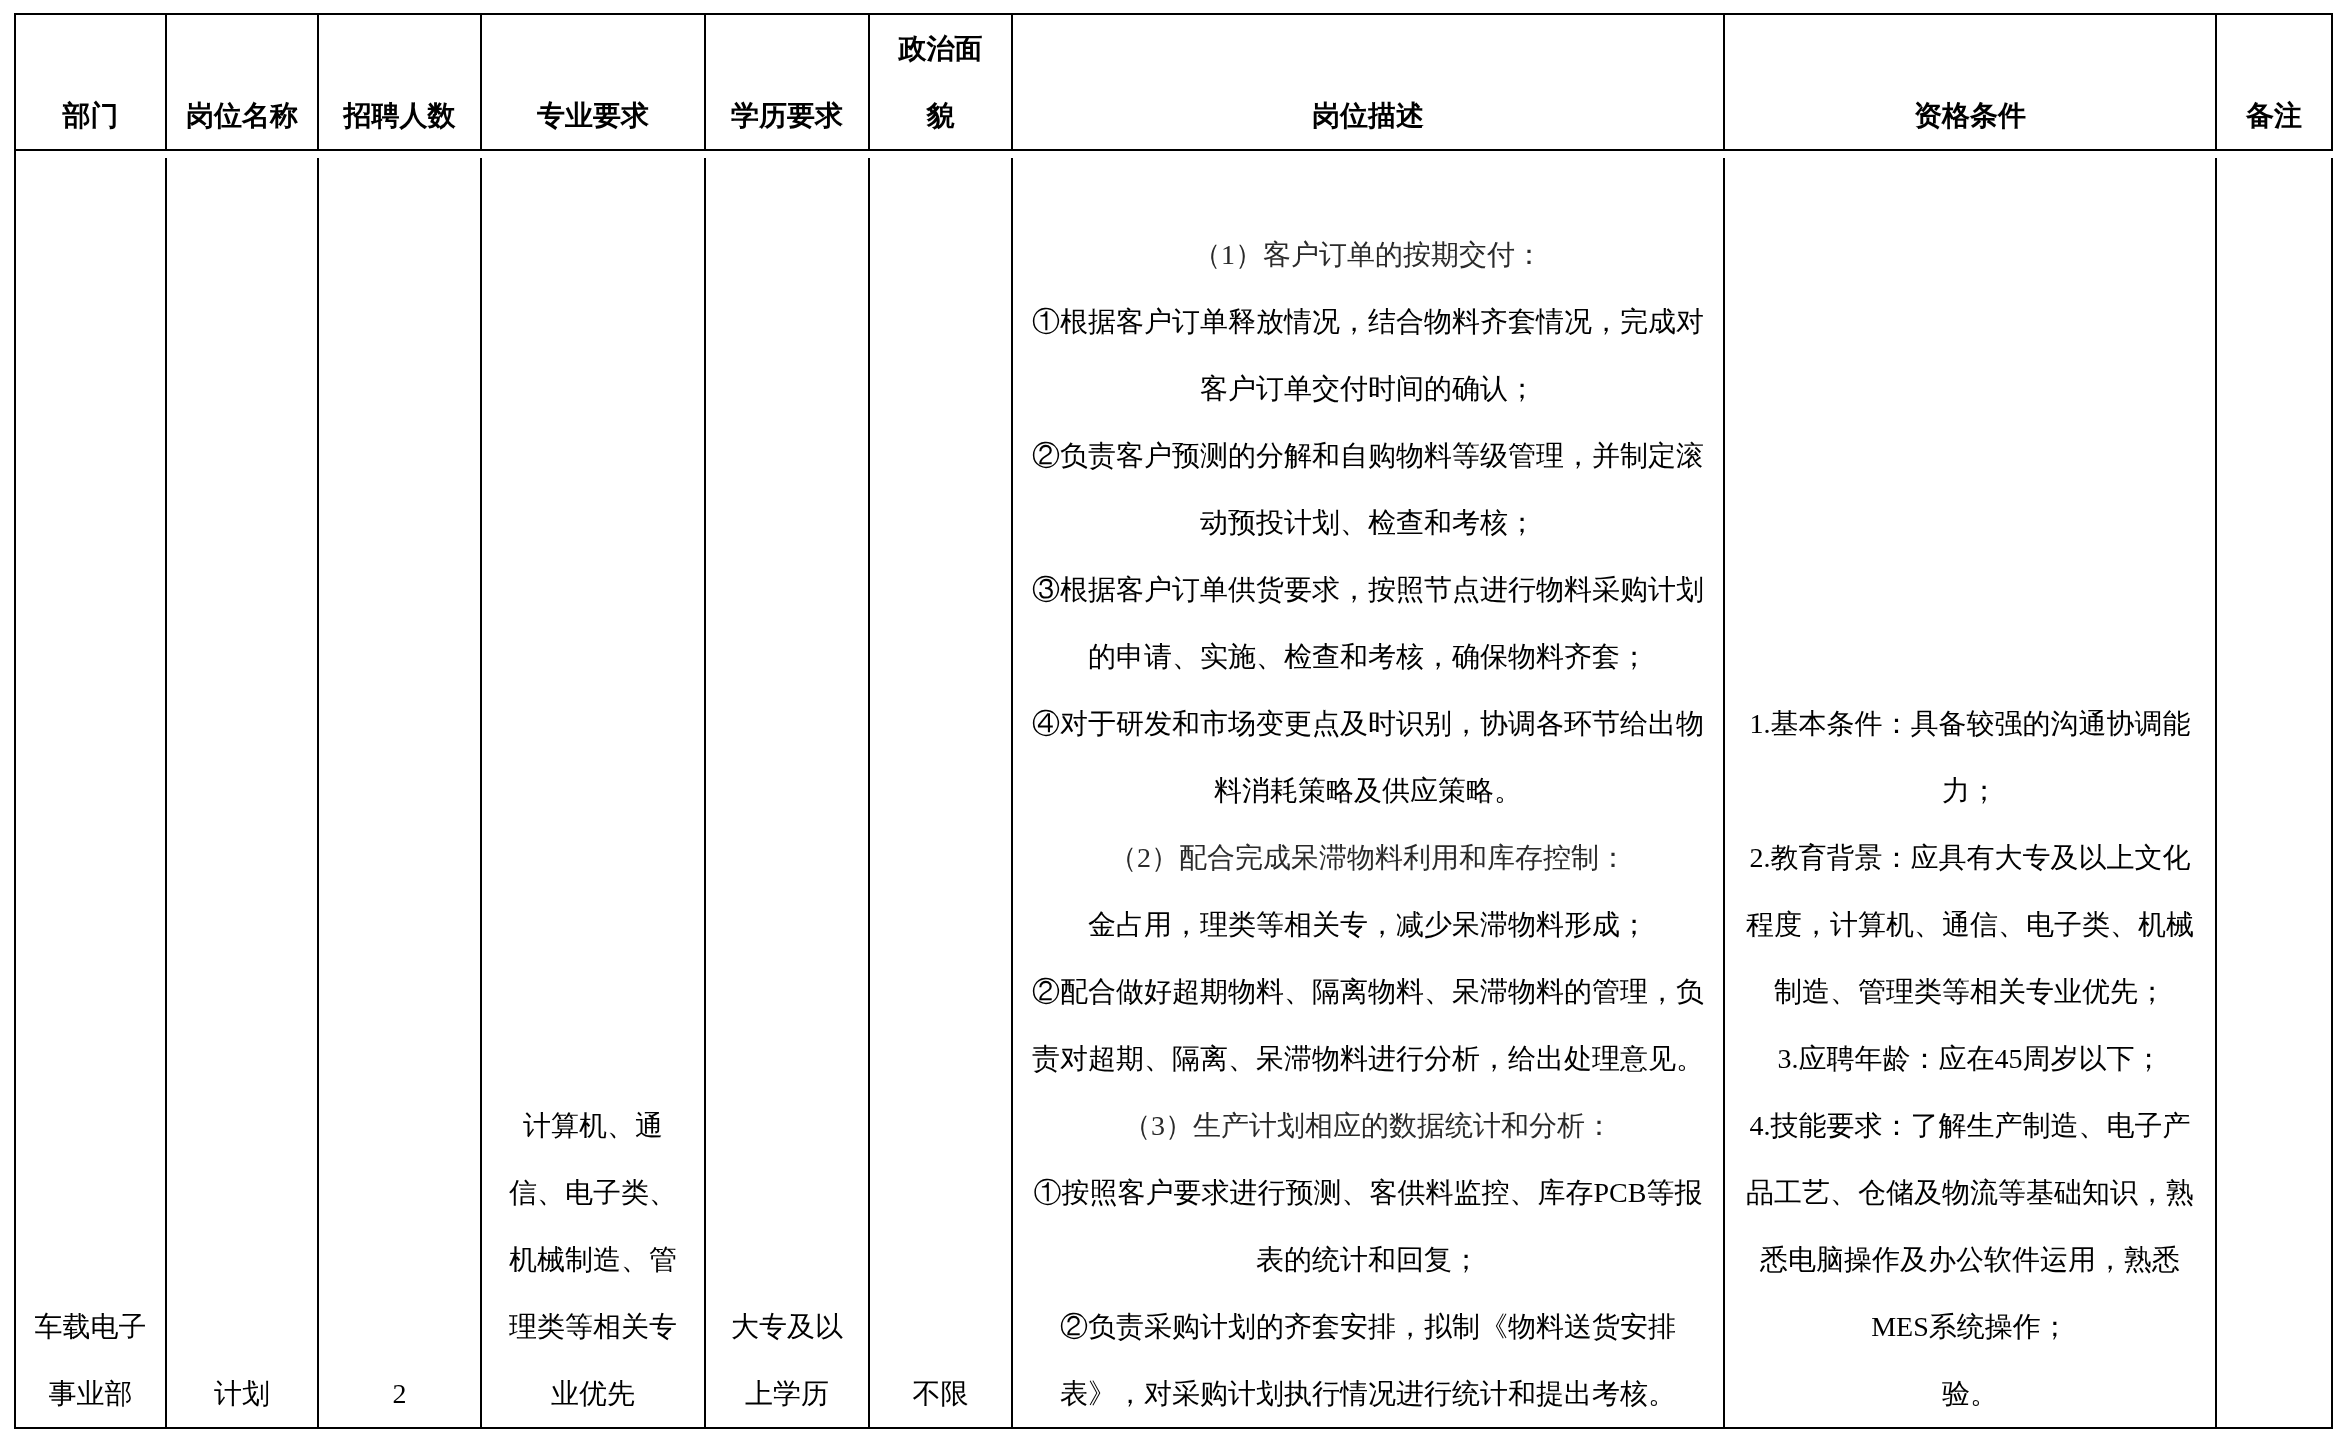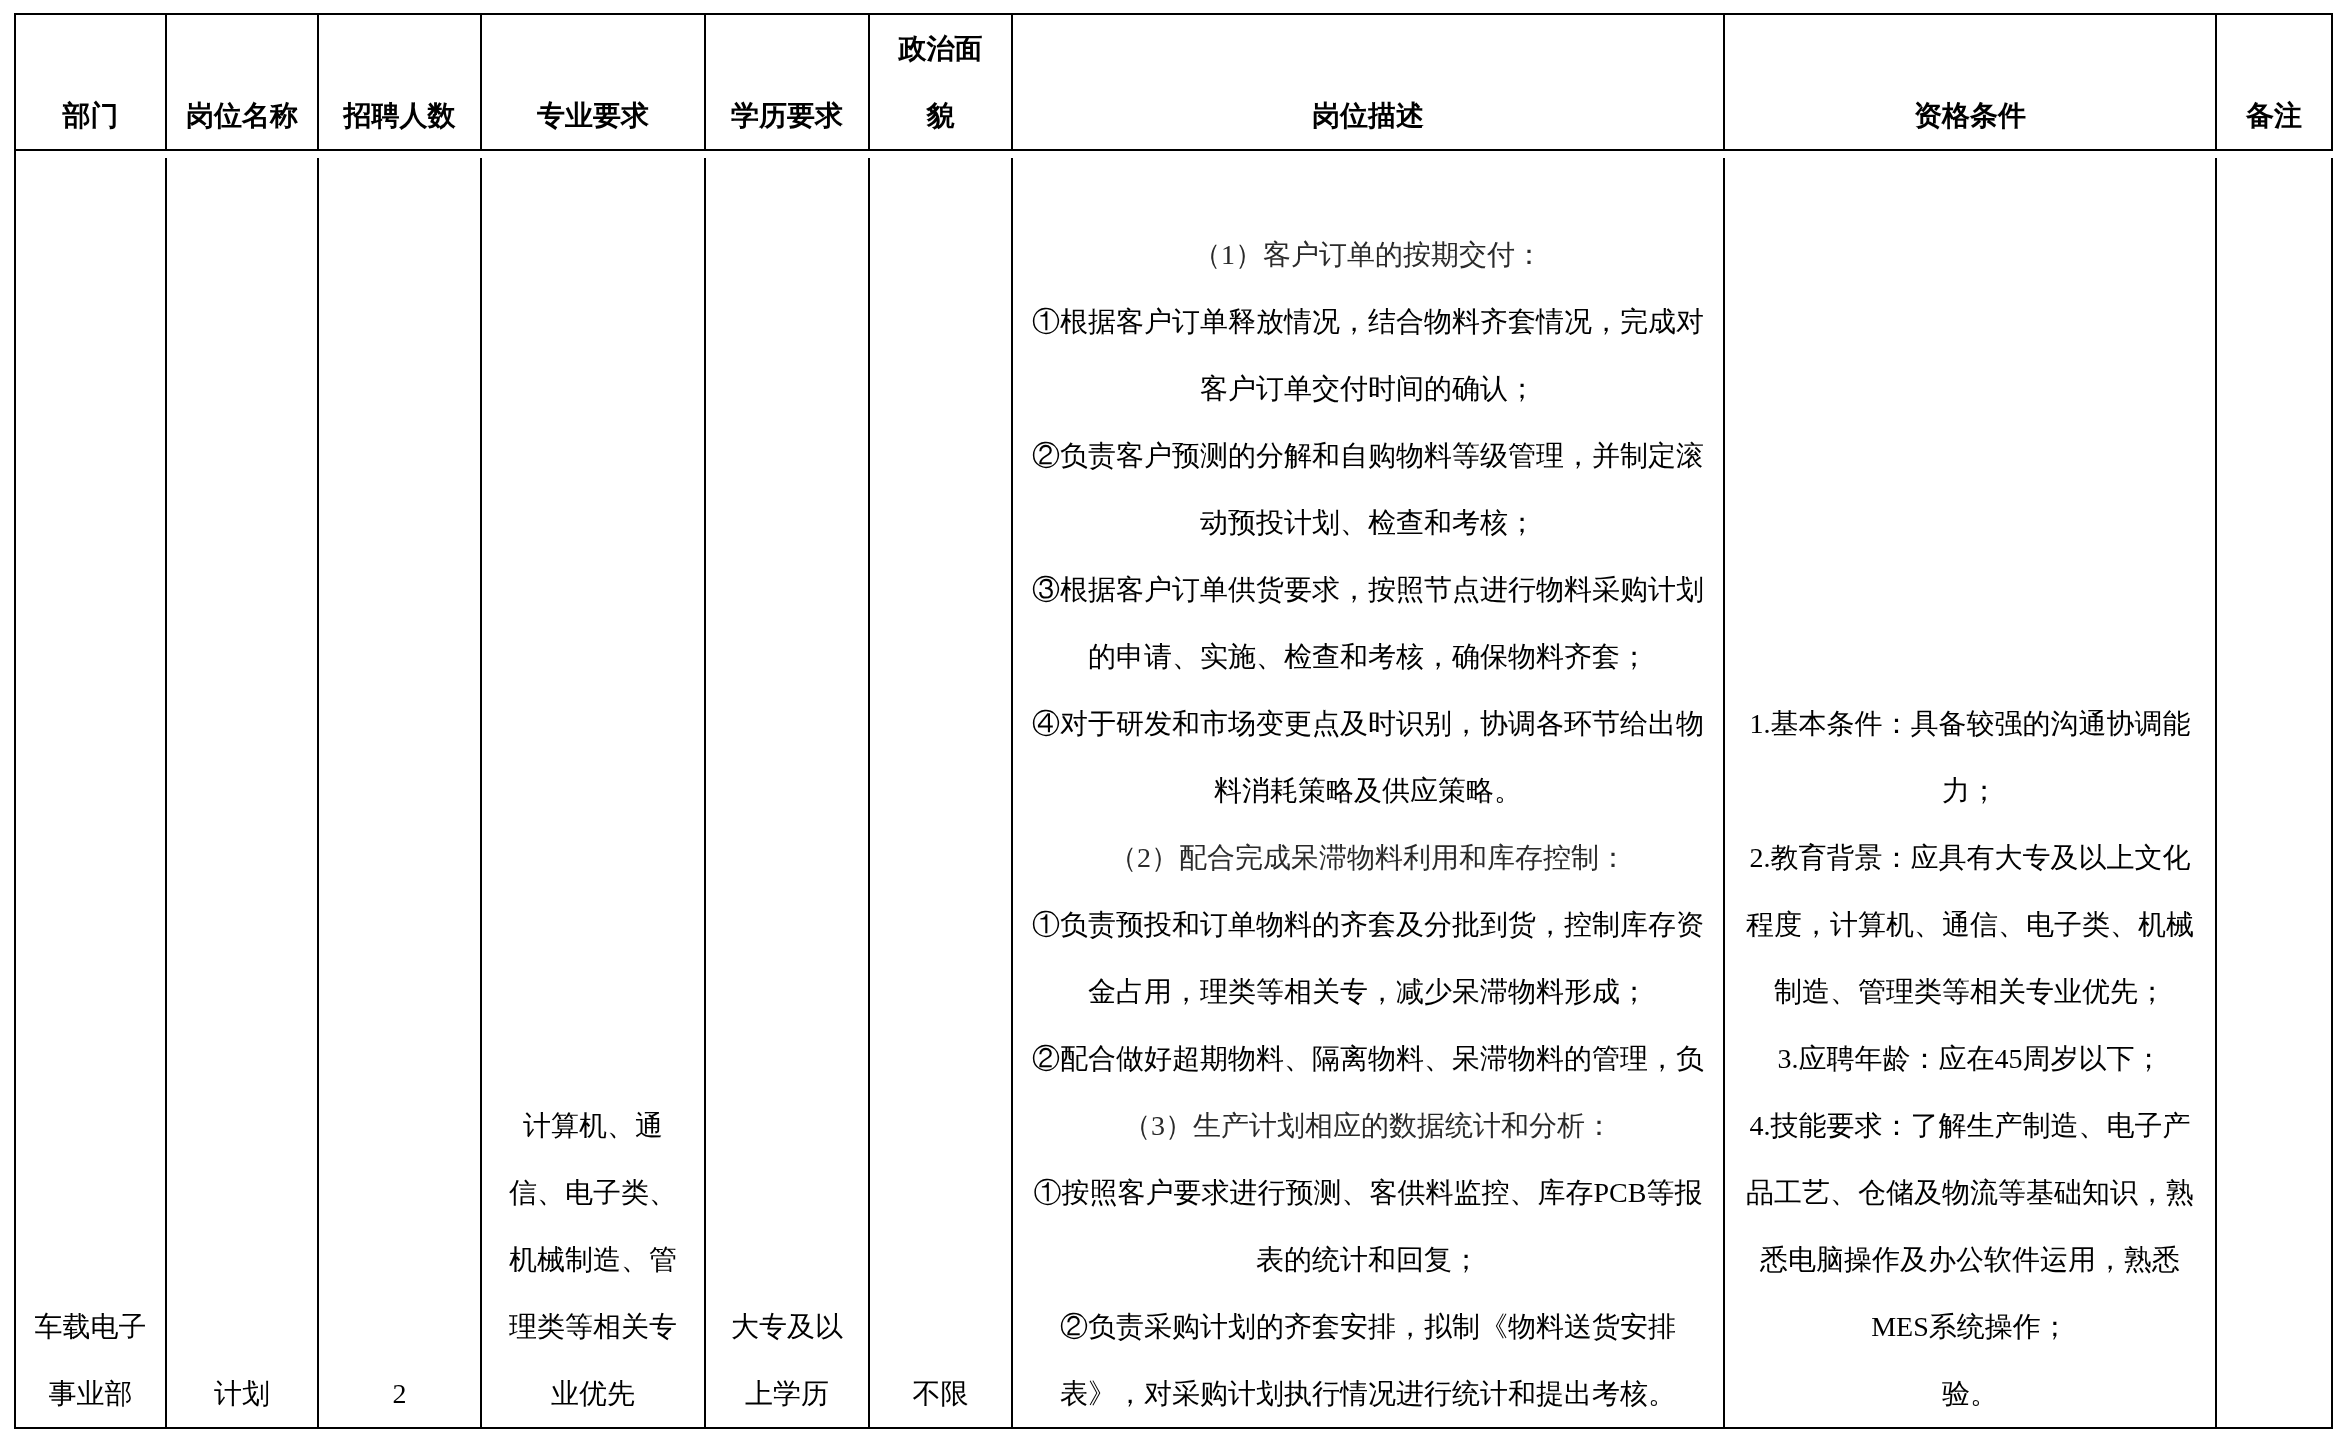--- a/index.html
+++ b/index.html
@@ -125,23 +125,23 @@
       <div class="line section">（1）客户订单的按期交付：</div>
       <div class="line item">①根据客户订单释放情况，结合物料齐套情况，完成对</div>
       <div class="line item">客户订单交付时间的确认；</div>
       <div class="line item">②负责客户预测的分解和自购物料等级管理，并制定滚</div>
       <div class="line item">动预投计划、检查和考核；</div>
       <div class="line item">③根据客户订单供货要求，按照节点进行物料采购计划</div>
       <div class="line item">的申请、实施、检查和考核，确保物料齐套；</div>
       <div class="line item">④对于研发和市场变更点及时识别，协调各环节给出物</div>
       <div class="line item">料消耗策略及供应策略。</div>
       <div class="line section">（2）配合完成呆滞物料利用和库存控制：</div>
-      <div class="line item">①负责预投和订单物料的齐套及分批到货，控制库存资</div>
       <div class="line item">金占用，理类等相关专，减少呆滞物料形成；</div>
       <div class="line item">②配合做好超期物料、隔离物料、呆滞物料的管理，负</div>
+      <div class="line item">责对超期、隔离、呆滞物料进行分析，给出处理意见。</div>
       <div class="line section">（3）生产计划相应的数据统计和分析：</div>
       <div class="line item">①按照客户要求进行预测、客供料监控、库存PCB等报</div>
       <div class="line item">表的统计和回复；</div>
       <div class="line item">②负责采购计划的齐套安排，拟制《物料送货安排</div>
       <div class="line item">表》，对采购计划执行情况进行统计和提出考核。</div>
     </div>
   <div class="cell body-cell">
       <div class="line">1.基本条件：具备较强的沟通协调能</div>
       <div class="line">力；</div>
       <div class="line">2.教育背景：应具有大专及以上文化</div>

